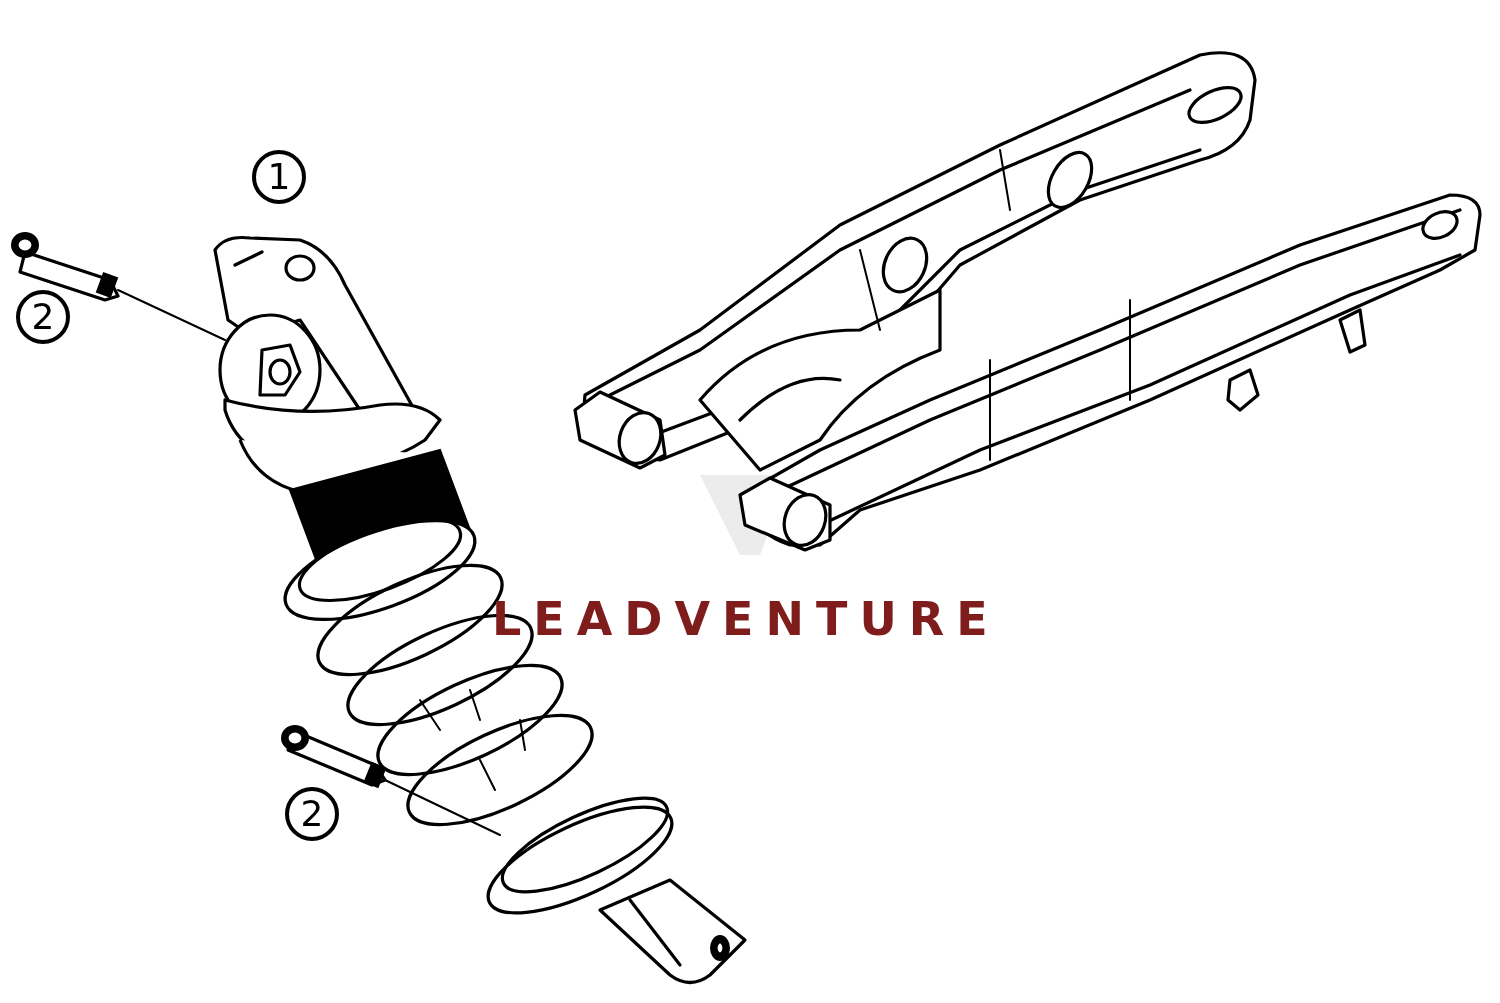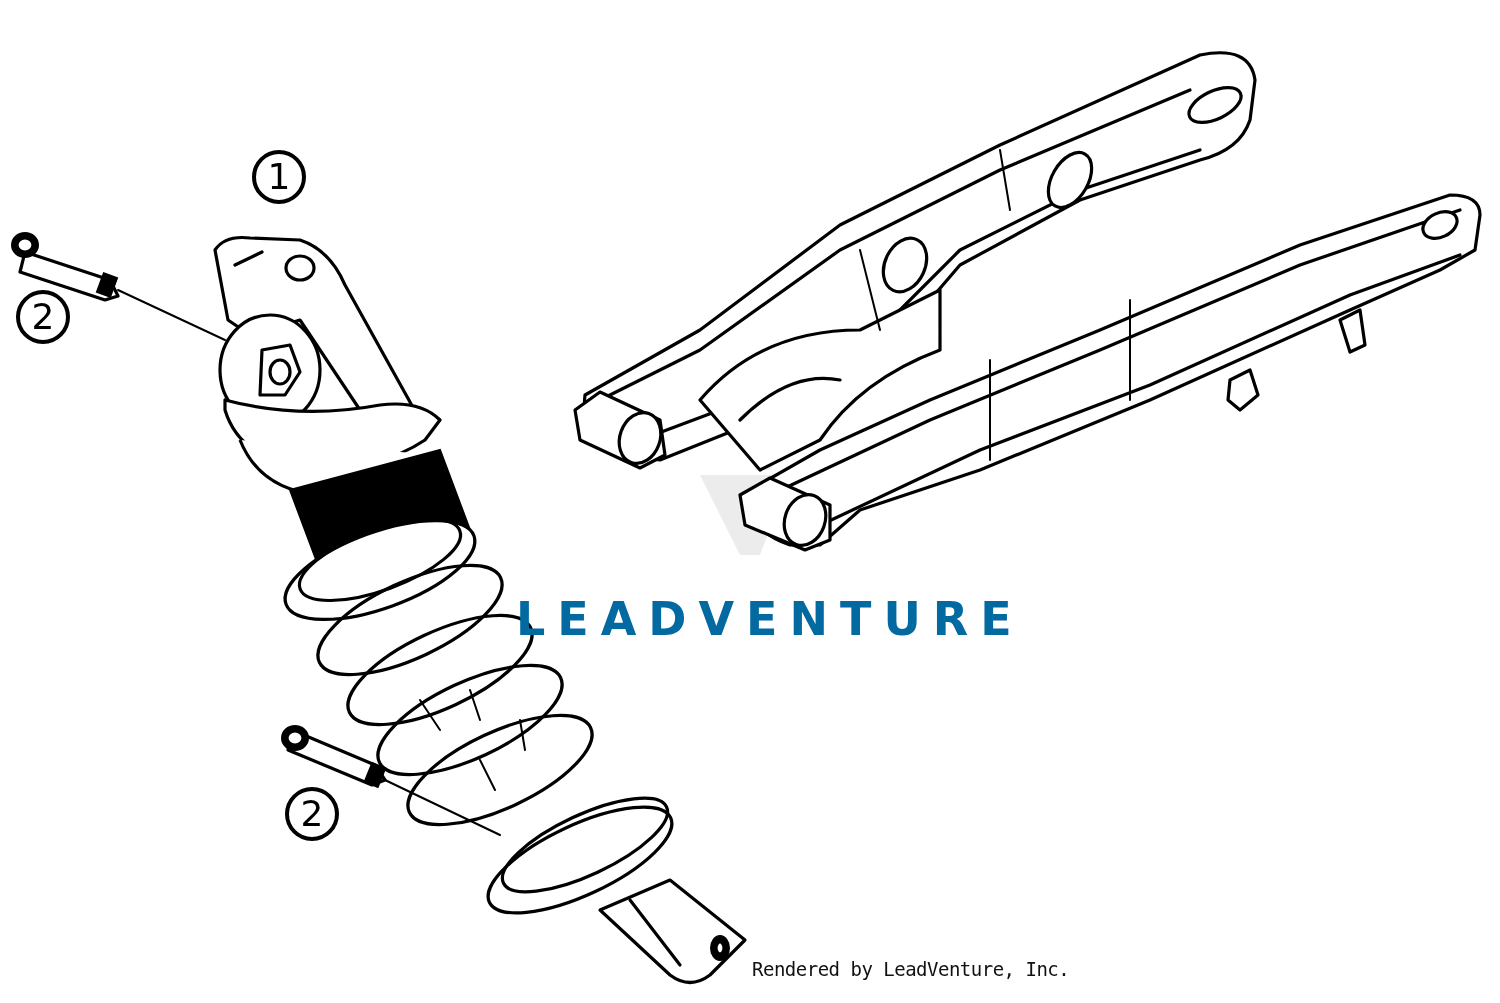--- a/index.html
+++ b/index.html
@@ -1,19 +1,19 @@
 <!DOCTYPE html>
 <html><head>
 <meta charset="utf-8">
 <style>
   html, body { margin: 0; padding: 0; background: #ffffff; }
   body { width: 1500px; height: 1003px; position: relative; overflow: hidden; font-family: "Liberation Sans", sans-serif; }
   #canvas { position: absolute; left: 0; top: 0; width: 1500px; height: 1003px; }
   .callout { position: absolute; width: 54px; height: 54px; border: 4px solid #000; border-radius: 50%; box-sizing: border-box; display: flex; align-items: center; justify-content: center; font-family: "DejaVu Sans", sans-serif; font-size: 36px; font-weight: normal; color: #000; background: #fff; line-height: 1; }
-  .watermark { position: absolute; left: 492px; top: 592px; font-family: "DejaVu Sans", sans-serif; font-weight: bold; font-size: 46px; letter-spacing: 12px; color: #0369a1; white-space: nowrap; margin-left: 24px; }
+  .watermark { position: absolute; left: 492px; top: 592px; font-family: "DejaVu Sans", sans-serif; font-weight: bold; font-size: 46px; letter-spacing: 12px; color: #7f1d1d; white-space: nowrap; }
   .credit { position: absolute; left: 752px; top: 958px; font-family: "DejaVu Sans Mono", monospace; font-size: 19px; color: #111; letter-spacing: -0.5px; white-space: nowrap; }
   svg .ln { fill: none; stroke: #000; stroke-width: 3.2; stroke-linecap: round; stroke-linejoin: round; }
   svg .thin { fill: none; stroke: #000; stroke-width: 2; stroke-linecap: round; }
   svg .wf { fill: #fff; stroke: #000; stroke-width: 3.2; stroke-linejoin: round; }
   svg .bk { fill: #000; stroke: #000; stroke-width: 2; }
   svg .wm { fill: #ececec; stroke: none; }
 </style>
 </head>
 <body>
 
@@ -114,14 +114,13 @@
     <span>2</span>
   </div>
   <div class="callout" style="left:285px; top:787px;">
     <span>2</span>
   </div>
 
   
   <div class="watermark">LEADVENTURE</div>
 
   
-  <div class="credit">Rendered by LeadVenture, Inc.</div>
 </div>
 
 </body></html>

